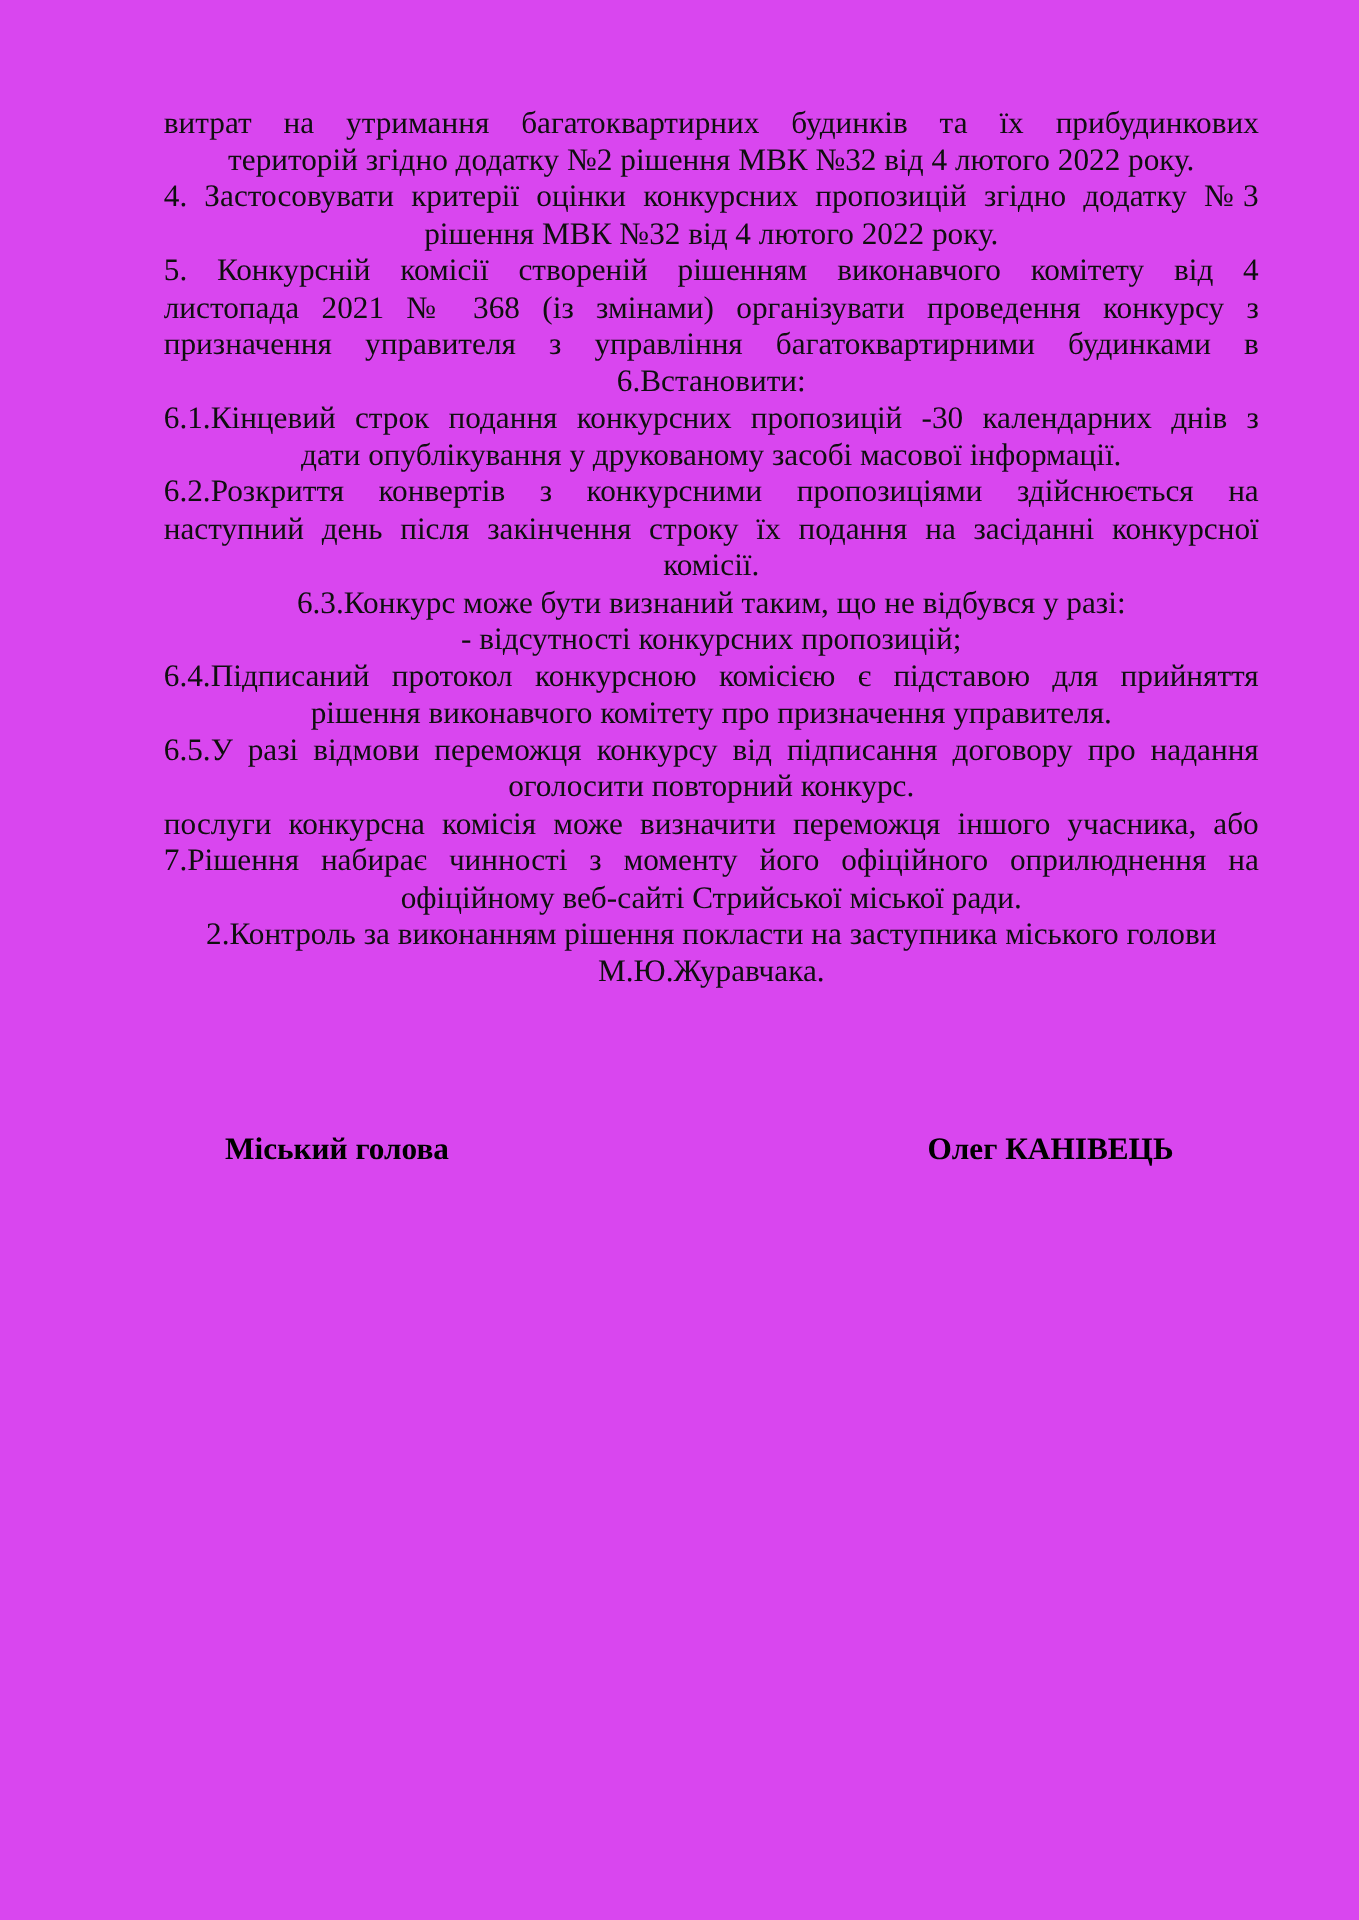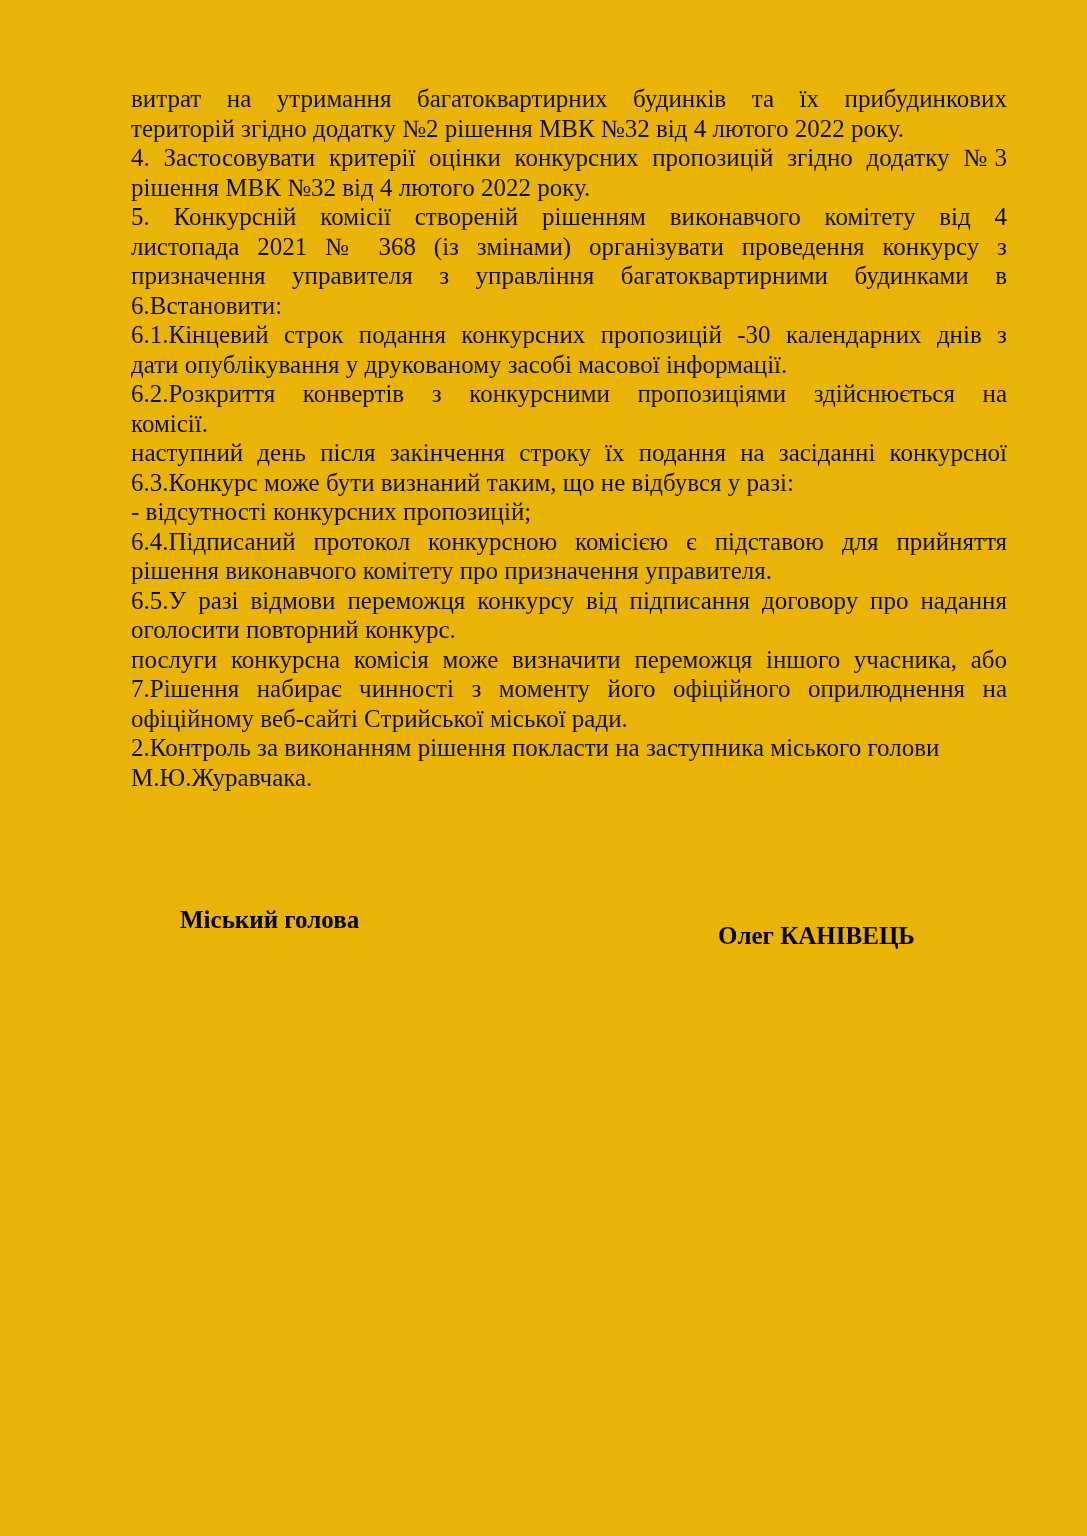--- a/index.html
+++ b/index.html
@@ -5,42 +5,42 @@
 <style>
   html, body {
     margin: 0;
     padding: 0;
     background: #ffffff;
   }
   .page {
     position: relative;
     width: 1087px;
     height: 1536px;
-    background: #eab308;
+    background: #d946ef;
     overflow: hidden;
     font-family: "Liberation Serif", "DejaVu Serif", serif;
     color: #0f0f0f;
   }
   .doc-text {
     position: absolute;
     left: 131px;
     top: 84px;
     width: 876px;
     font-size: 25px;
     line-height: 29.5px;
     color: #0f0f0f;
   }
   .doc-text p {
     margin: 0;
     padding: 0;
   }
   .line {
     display: block;
     height: 29.5px;
-    text-align: left;
+    text-align: center;
     white-space: normal;
   }
   .line.stretch {
     text-align: justify;
     text-align-last: justify;
   }
   .signature-block {
     position: absolute;
     left: 0;
     top: 906px;
@@ -51,24 +51,23 @@
     color: #000000;
   }
   .signature-title {
     position: absolute;
     left: 180px;
     top: 0;
     white-space: nowrap;
   }
   .signature-name {
     position: absolute;
-    left: 718px;
+    left: 742px;
     top: 0;
     white-space: nowrap;
-    margin-top: 16px;
   }
 </style>
 </head>
 <body>
 
 <div class="page">
 
   <div class="doc-text">
 
     <p>
@@ -91,22 +90,22 @@
       <span class="line">6.Встановити:</span>
     </p>
 
     <p>
       <span class="line stretch">6.1.Кінцевий строк подання конкурсних пропозицій -30 календарних днів з</span>
       <span class="line">дати опублікування у  друкованому засобі масової інформації.</span>
     </p>
 
     <p>
       <span class="line stretch">6.2.Розкриття конвертів з конкурсними пропозиціями здійснюється на</span>
+      <span class="line stretch">наступний день після закінчення строку їх подання на засіданні конкурсної</span>
       <span class="line">комісії.</span>
-      <span class="line stretch">наступний день після закінчення строку їх подання на засіданні конкурсної</span>
     </p>
 
     <p>
       <span class="line">6.3.Конкурс може бути визнаний таким, що не відбувся у разі:</span>
     </p>
 
     <p>
       <span class="line">- відсутності конкурсних пропозицій;</span>
     </p>
 

